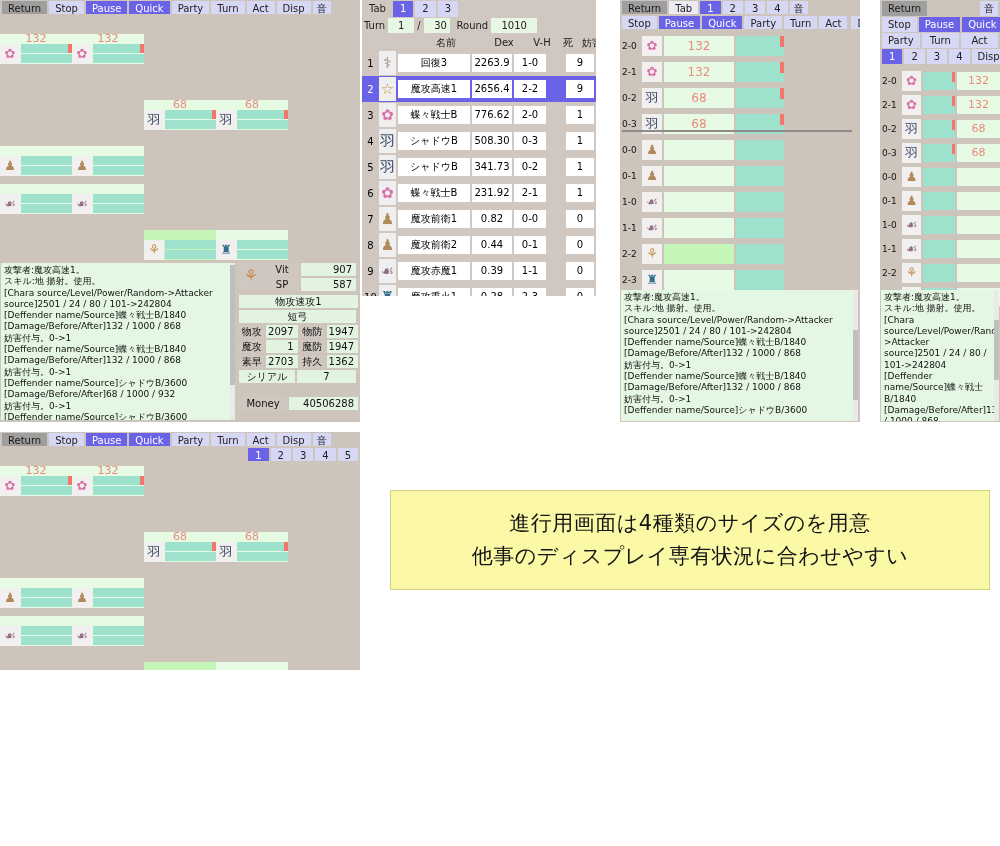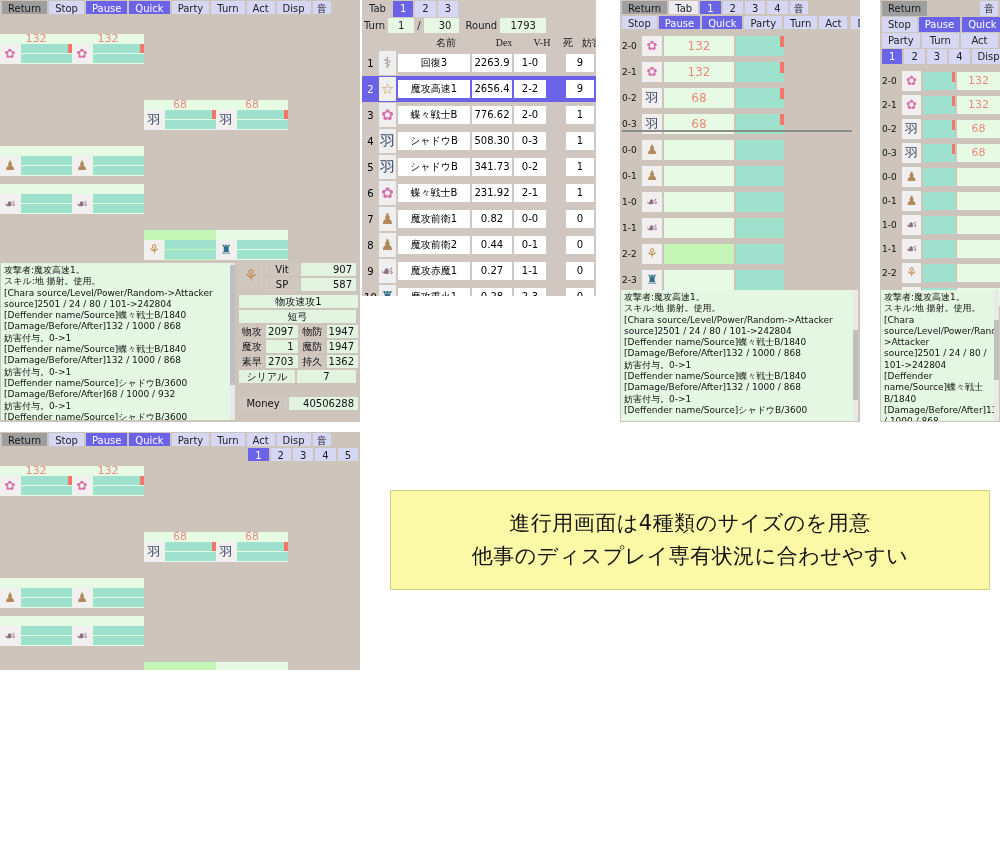--- a/index.html
+++ b/index.html
@@ -40,21 +40,21 @@
   .unit .tick { position: absolute; right: 0; top: 10px; width: 4px; height: 9px; background: #f5766b; }
   .unit.hl { background: #c6f5b8; }
 
   
   .tblpanel { background: #cfc7c0; }
   .tabrow { display: flex; height: 17px; align-items: stretch; gap: 2px; padding: 1px 2px 0 2px; }
   .tabrow .lbl { font-size: 10px; line-height: 16px; padding: 0 5px; color: #222; }
   .turnrow { display: flex; height: 17px; align-items: center; gap: 3px; padding: 1px 2px; font-size: 10px; color: #222; }
   .cell { background: #e7f7e4; text-align: center; line-height: 15px; height: 15px; font-size: 10px; }
   .hdrrow { display: flex; gap: 2px; padding: 1px 2px; height: 16px; font-size: 10px; }
-  .hdr { background: #cfc7c0; text-align: center; line-height: 15px; color: #1a1a1a; font-family: Liberation Serif, serif; }
+  .hdr { background: #cfc7c0; text-align: center; line-height: 15px; color: #1a1a1a; }
   .trow { display: flex; gap: 2px; padding: 1px 2px; height: 26px; align-items: center; }
   .trow.sel { background: #6a63e8; }
   .tidx { width: 18px; text-align: center; font-size: 10px; }
   .tav { width: 24px; height: 24px; background: #efefef; font-size: 15px; line-height: 24px; text-align: center; }
   .tname { flex: 0 0 72px; background: #ffffff; font-size: 10px; text-align: center; line-height: 18px; height: 18px; }
   .tdex { flex: 0 0 40px; background: #ffffff; font-size: 10px; text-align: center; line-height: 18px; height: 18px; }
   .tvh { flex: 0 0 32px; background: #ffffff; font-size: 10px; text-align: center; line-height: 18px; height: 18px; }
   .tdie { flex: 0 0 16px; height: 18px; }
   .tdis { flex: 0 0 28px; background: #ffffff; font-size: 10px; text-align: center; line-height: 18px; height: 18px; }
 
@@ -238,23 +238,23 @@
       <div class="lbl">Tab</div>
       <div class="btn on num">1</div>
       <div class="btn num">2</div>
       <div class="btn num">3</div>
     </div>
 
     <div class="turnrow">
       <span>Turn</span>
       <span class="cell" style="width:26px;">1</span>
       <span>/</span>
-      <span class="cell" style="width:35px;padding-left:8px;">30</span>
+      <span class="cell" style="width:26px;padding-left:8px;">30</span>
       <span style="margin-left:4px;">Round</span>
-      <span class="cell" style="width:46px;">1793</span>
+      <span class="cell" style="width:46px;">1010</span>
     </div>
 
     <div class="hdrrow">
       <div class="hdr" style="flex:0 0 18px;"></div>
       <div class="hdr" style="flex:0 0 24px;"></div>
       <div class="hdr" style="flex:0 0 72px;">名前</div>
       <div class="hdr" style="flex:0 0 40px;">Dex</div>
       <div class="hdr" style="flex:0 0 32px;">V-H</div>
       <div class="hdr" style="flex:0 0 16px;">死</div>
       <div class="hdr" style="flex:0 0 28px;">妨害</div>
@@ -330,21 +330,21 @@
           <div class="tname">魔攻前衛2</div>
           <div class="tdex">0.44</div>
           <div class="tvh">0-1</div>
           <div class="tdie"></div>
           <div class="tdis">0</div>
         </div>
         <div class="trow">
           <div class="tidx">9</div>
           <span class="tav" style="color: rgb(141, 111, 134);">☙</span>
           <div class="tname">魔攻赤魔1</div>
-          <div class="tdex">0.27</div>
+          <div class="tdex">0.39</div>
           <div class="tvh">1-1</div>
           <div class="tdie"></div>
           <div class="tdis">0</div>
         </div>
         <div class="trow">
           <div class="tidx">10</div>
           <span class="tav" style="color: rgb(47, 110, 138);">♜</span>
           <div class="tname">魔攻重火1</div>
           <div class="tdex">0.28</div>
           <div class="tvh">2-3</div>

